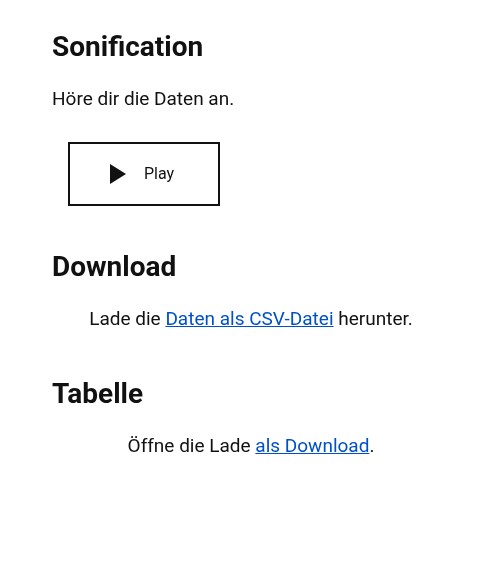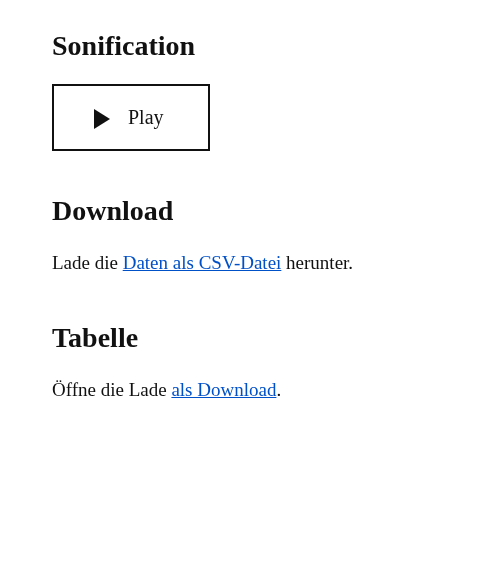--- a/index.html
+++ b/index.html
@@ -1,19 +1,18 @@
 <!DOCTYPE html>
 <html><head>
   <meta charset="utf-8">
   <style>
     * {
       margin: 0;
       padding: 0;
       box-sizing: border-box;
-      font-family: Liberation Serif, serif;
     }
     body {
       font-family: -apple-system, BlinkMacSystemFont, "Segoe UI", Roboto, "Helvetica Neue", Arial, sans-serif;
       background: #ffffff;
       color: #111111;
       padding: 30px 52px;
       width: 502px;
     }
     h2 {
       font-size: 28px;
@@ -22,30 +21,31 @@
       color: #111111;
     }
     p {
       font-size: 19px;
       line-height: 1.5;
       margin-bottom: 28px;
       color: #111111;
     }
     .play-button {
       display: inline-flex;
-      align-items: flex-end;
+      align-items: flex-start;
       justify-content: center;
       gap: 18px;
       border: 2px solid #111111;
       background: #ffffff;
       padding: 20px 44px 20px 40px;
-      font-size: 20px;
+      font-size: 16px;
       font-family: inherit;
       cursor: pointer;
       color: #111111;
+      margin-left: 16px;
     }
     .play-icon {
       display: inline-block;
       width: 0;
       height: 0;
       border-left: 16px solid #111111;
       border-top: 10px solid transparent;
       border-bottom: 10px solid transparent;
     }
     .section {
@@ -56,27 +56,29 @@
     }
     a {
       color: #0051c8;
       text-decoration: underline;
       cursor: pointer;
     }
     .text-inline {
       font-size: 19px;
       line-height: 1.5;
       color: #111111;
+      text-align: center;
     }
   </style>
 </head>
 <body>
 
 <div class="section">
   <h2>Sonification</h2>
+  <p>Höre dir die Daten an.</p>
   <button class="play-button">
     <span class="play-icon"></span>
     <span>Play</span>
   </button>
 </div>
 
 <div class="section">
   <h2>Download</h2>
   <div class="text-inline">
     <span>Lade die </span><a>Daten als CSV-Datei</a><span> herunter.</span>

